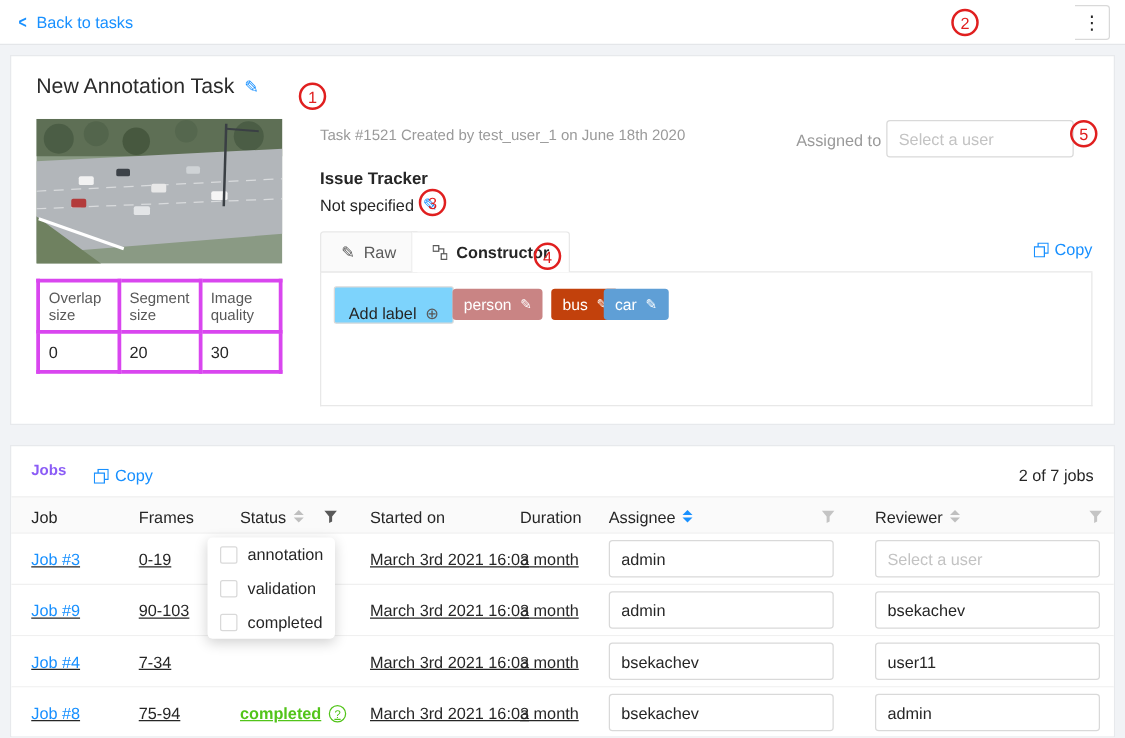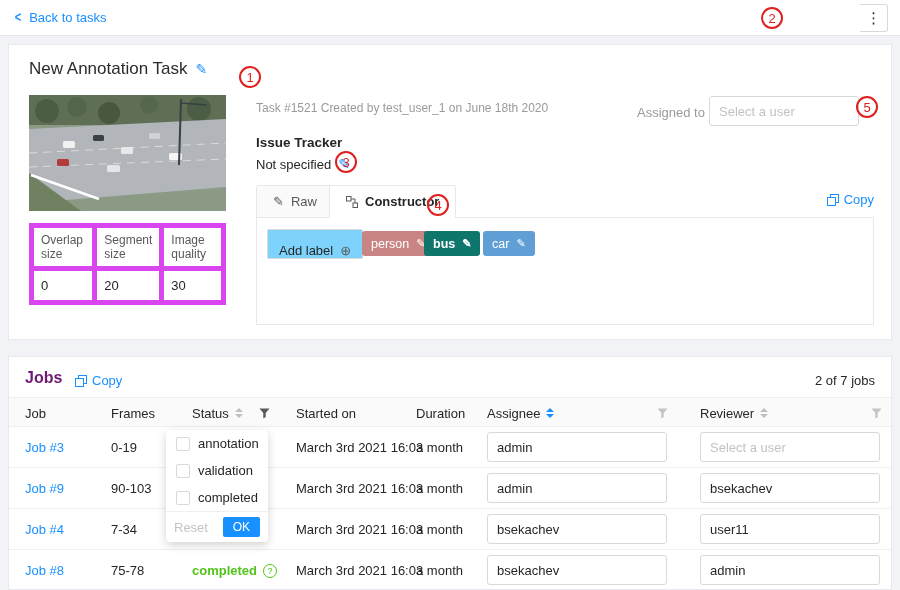--- a/index.html
+++ b/index.html
@@ -13,21 +13,21 @@
   .actions-btn { border:1px solid #d9d9d9; background:#fff; font-size:13px; color:#262626; padding:0 16px; border-radius:3px 0 0 3px; display:flex; align-items:center; cursor:pointer; }
   .dots-btn { border:1px solid #d9d9d9; border-left:none; background:#fff; width:28px; border-radius:0 3px 3px 0; display:flex; align-items:center; justify-content:center; font-size:15px; color:#262626; cursor:pointer; }
 
   
   .panel { background:#fff; border:1px solid #e7e9ec; }
   .panel-task { position:absolute; left:8px; top:44px; width:884px; height:296px; }
   .task-title { position:absolute; left:20px; top:14px; font-size:17px; color:#2b2b2b; font-weight:500; display:flex; align-items:center; gap:8px; }
   .pencil { color:#1890ff; font-size:14px; cursor:pointer; }
   .thumb { position:absolute; left:20px; top:50px; width:197px; height:116px; overflow:hidden; }
   .params-table { position:absolute; left:20px; top:178px; width:197px; border-collapse:collapse; }
-  .params-table td { border:5px solid #d946ef; font-size:12px; color:#595959; padding:5px 7px; vertical-align:top; width:33.3%;margin-top:18px; }
+  .params-table td { border:3px solid #d946ef; font-size:12px; color:#595959; padding:5px 7px; vertical-align:top; width:33.3%;margin-top:18px; }
   .params-table tr.vals td { color:#262626; font-size:13px; padding:7px; }
 
   .task-meta { position:absolute; left:247px; top:56px; font-size:12px; color:#9a9a9a; }
   .assigned-label { position:absolute; left:628px; top:60px; font-size:13px; color:#9a9a9a; }
   .assignee-input { position:absolute; left:700px; top:51px; width:150px; height:30px; border:1px solid #d9d9d9; border-radius:3px; padding:0 9px; font-size:13px; color:#262626; font-family:"Liberation Sans",sans-serif; }
   input::placeholder { color:#c3c3c3; }
   .issue-label { position:absolute; left:247px; top:90px; font-size:13.5px; font-weight:bold; color:#262626; }
   .issue-value { position:absolute; left:247px; top:111px; font-size:13px; color:#262626; display:flex; gap:7px; align-items:center; }
 
   .tabs-area { position:absolute; left:247px; top:140px; width:618px; }
@@ -37,40 +37,40 @@
   .tab-constructor { left:73px; background:#fff; color:#262626; font-weight:600; border-bottom:1px solid #fff; border-radius:0 3px 0 0; }
   .tab-icon { color:#595959; font-size:13px; }
   .copy-link { display:flex; align-items:center; gap:5px; color:#1890ff; font-size:13px; cursor:pointer; }
   .tab-copy { position:absolute; right:0; top:7px; }
   .labels-box { position:relative; margin-top:0; width:618px; height:107px; border:1px solid #e8e8e8; border-top:none; }
   .add-label-btn { position:absolute; left:10px; top:11px; height:30px; border:1px solid #d9d9d9; background:#7dd3fc; border-radius:2px; font-size:13px; color:#262626; display:flex; align-items:flex-end; gap:7px; padding:0 11px; cursor:pointer; }
   .plus-circle { color:#595959; font-size:13px; }
   .chip { position:absolute; top:13px; height:25px; border-radius:3px; color:#fff; font-size:12.5px; display:flex; align-items:center; gap:7px; padding:0 9px; cursor:pointer; }
   .chip .pencil { color:#fff; font-size:11px; }
   .chip-person { left:105px; background:#c98484; }
-  .chip-bus { left:167px; background:#0f766e;font-weight:bold; }
+  .chip-bus { left:184px; background:#c2410c; }
   .chip-car { left:226px; background:#5f9fd6; }
 
   
   .panel-jobs { position:absolute; left:8px; top:356px; width:884px; height:234px; overflow:hidden; }
-  .jobs-title { position:absolute; left:16px; top:12px; font-size:16px; font-weight:bold; color:#701a75; display:flex; align-items:center; gap:8px; }
+  .jobs-title { position:absolute; left:16px; top:12px; font-size:12px; font-weight:bold; color:#8b5cf6; display:flex; align-items:center; gap:8px; }
   .jobs-copy { position:absolute; left:66px; top:16px; }
   .jobs-count { position:absolute; right:16px; top:16px; font-size:13px; color:#262626; }
 
   .jobs-header { position:absolute; left:0; top:40px; width:884px; height:30px; background:#fafafa; border-top:1px solid #efefef; border-bottom:1px solid #efefef; font-size:13px; color:#262626; }
   .hcell { position:absolute; top:0; height:30px; display:flex; align-items:center; gap:6px; }
   .carets { display:flex; flex-direction:column; align-items:center; gap:2px; }
   .caret-up { width:0; height:0; border-left:4px solid transparent; border-right:4px solid transparent; border-bottom:4px solid #bfbfbf; }
   .caret-down { width:0; height:0; border-left:4px solid transparent; border-right:4px solid transparent; border-top:4px solid #bfbfbf; }
   .carets.active .caret-up { border-bottom-color:#1890ff; }
   .carets.active .caret-down { border-top-color:#1890ff; }
   .funnel { cursor:pointer; }
 
   .job-row { position:absolute; left:0; width:884px; height:41px; border-bottom:1px solid #f0f0f0; background:#fff; }
-  .cell { position:absolute; top:0; height:41px; display:flex; align-items:center; font-size:13px; color:#262626; }
+  .cell { position:absolute; top:0; height:41px; display:flex; align-items:center; font-size:13px; color:#262626;text-decoration:underline; }
   .job-link { color:#1890ff; cursor:pointer; }
   .cell-input { position:absolute; top:5px; height:30px; width:180px; border:1px solid #d9d9d9; border-radius:3px; padding:0 9px; font-size:13px; color:#262626; font-family:"Liberation Sans",sans-serif; }
   .status-completed { color:#52c41a; font-weight:600; display:flex; align-items:center; gap:6px; }
   .q-circle { width:14px; height:14px; border:1px solid #52c41a; border-radius:50%; color:#52c41a; font-size:9px; font-weight:normal; display:flex; align-items:center; justify-content:center; }
 
   
   .filter-dropdown { position:absolute; left:166px; top:430px; width:102px; background:#fff; border-radius:4px; box-shadow:0 3px 10px rgba(0,0,0,0.18); z-index:40; overflow:hidden; }
   .filter-item { display:flex; align-items:center; gap:8px; padding:6px 10px; font-size:13px; color:#262626; cursor:pointer; }
   .checkbox { width:14px; height:14px; border:1px solid #d9d9d9; border-radius:2px; background:#fff; flex:none; }
   .filter-footer { border-top:1px solid #f0f0f0; display:flex; align-items:center; justify-content:space-between; padding:5px 8px; }
@@ -290,21 +290,21 @@
     <div class="cell" style="left:287px;">March 3rd 2021 16:03</div>
     <div class="cell" style="left:407px;">a month</div>
     <input class="cell-input" style="left: 478px;" type="text" value="bsekachev">
     <input class="cell-input" style="left: 691px;" type="text" value="user11">
   </div>
 
   <div class="job-row" style="top:193px;">
     <div class="cell" style="left:16px;">
         <span class="job-link">Job #8</span>
       </div>
-    <div class="cell" style="left:102px;">75-78</div>
+    <div class="cell" style="left:102px;">75-94</div>
     <div class="cell status-completed" style="left:183px;">
       <span>completed</span>
       <span class="q-circle">?</span>
     </div>
     <div class="cell" style="left:287px;">March 3rd 2021 16:03</div>
     <div class="cell" style="left:407px;">a month</div>
     <input class="cell-input" style="left: 478px;" type="text" value="bsekachev">
     <input class="cell-input" style="left: 691px;" type="text" value="admin">
   </div>
 </div>
@@ -314,24 +314,20 @@
     <span class="checkbox"></span>
     <span>annotation</span>
   </div>
   <div class="filter-item">
     <span class="checkbox"></span>
     <span>validation</span>
   </div>
   <div class="filter-item">
     <span class="checkbox"></span>
     <span>completed</span>
-  </div>
-  <div class="filter-footer">
-    <span class="reset-btn">Reset</span>
-    <button class="ok-btn">OK</button>
   </div>
 </div>
 
 <div class="marker" style="left:239px; top:66px;">1</div>
 <div class="marker" style="left:761px; top:7px;">2</div>
 <div class="marker" style="left:335px; top:151px;">3</div>
 <div class="marker" style="left:427px; top:194px;">4</div>
 <div class="marker" style="left:856px; top:96px;">5</div>
 
 </body></html>

